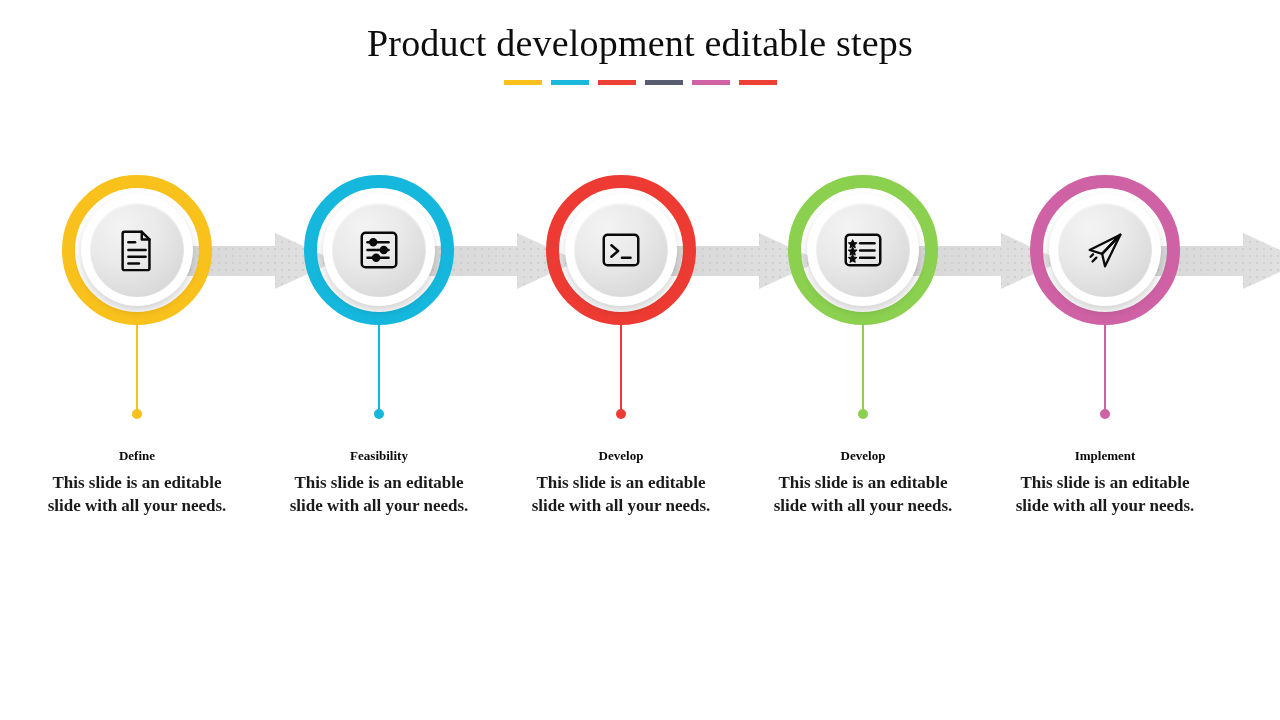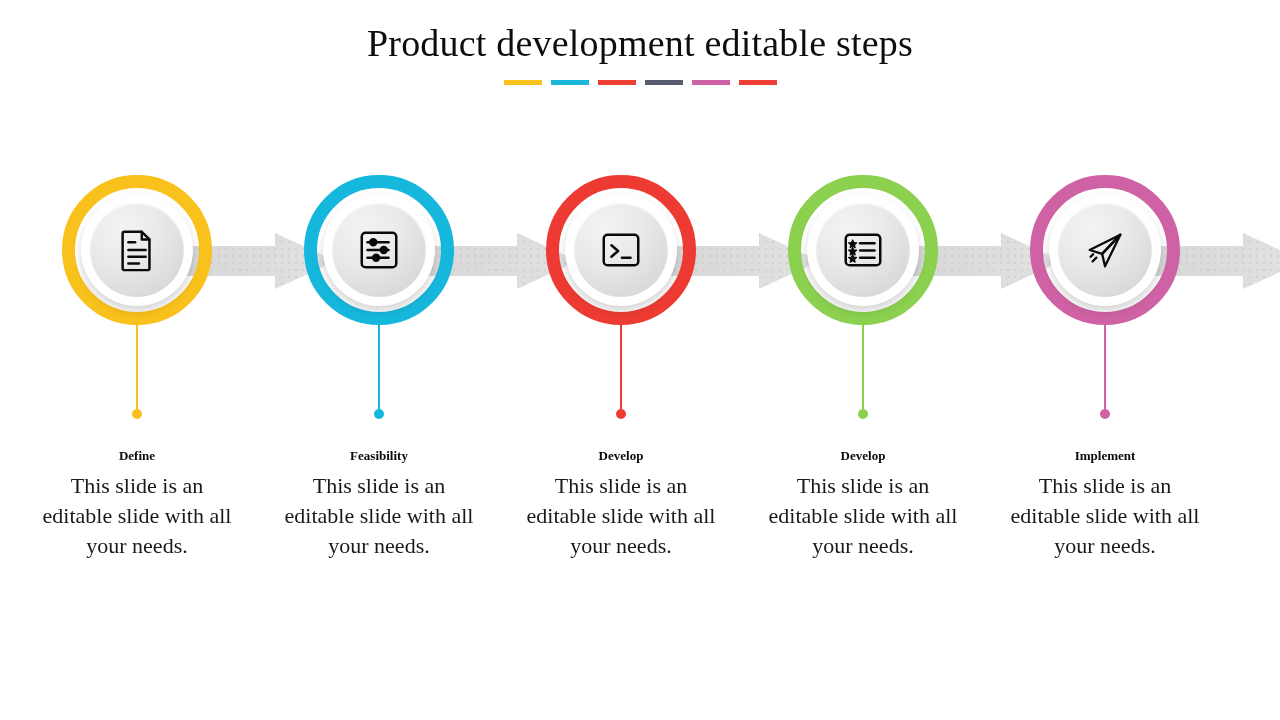--- a/index.html
+++ b/index.html
@@ -160,22 +160,22 @@
   .caption-title {
     font-family: "Liberation Serif", "DejaVu Serif", serif;
     font-size: 13px;
     font-weight: bold;
     color: #0a0a0a;
     margin: 0 0 7px 0;
     line-height: 1.2;
   }
   .caption-body {
     font-family: "Liberation Serif", "DejaVu Serif", serif;
-    font-size: 22px;
-    font-weight: 400;
+    font-size: 17px;
+    font-weight: 700;
     color: #1a1a1a;
     line-height: 1.38;
     margin: 0 auto;
     width: 196px;
   }
 </style>
 </head>
 <body>
 
 <div class="slide">

